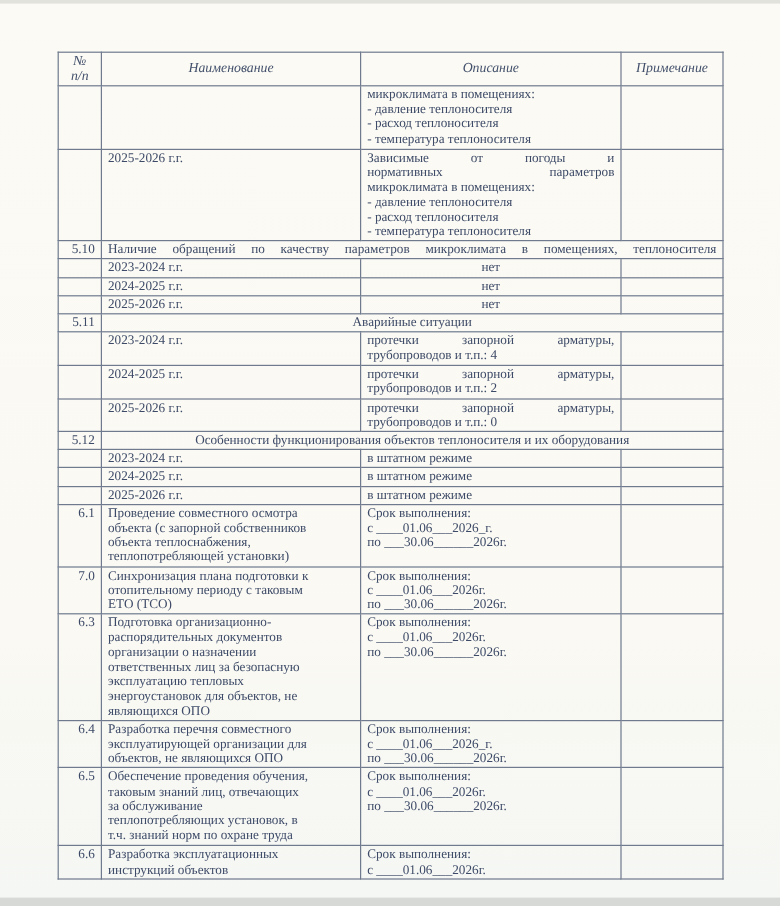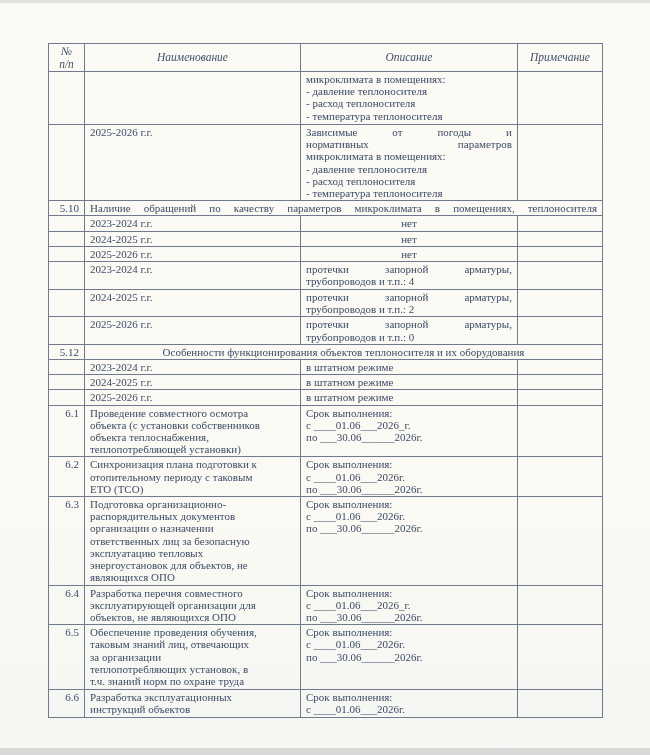--- a/index.html
+++ b/index.html
@@ -129,20 +129,24 @@
         <tr style="height: 13px;">
           <td class="num"></td>
           <td>
             <div class="ln">2025-2026 г.г.</div>
           </td>
           <td>
             <div class="ln c">нет</div>
           </td>
           <td></td>
         </tr>
+        <tr style="height: 14px;">
+          <td class="num">5.11</td>
+          <td class="merged-center" colspan="3">Аварийные ситуации</td>
+        </tr>
         <tr style="height: 28px;">
           <td class="num"></td>
           <td>
             <div class="ln">2023-2024 г.г.</div>
           </td>
           <td>
             <div class="ln j">протечки запорной арматуры,</div>
             <div class="ln">трубопроводов и т.п.: 4</div>
           </td>
           <td></td>
@@ -200,33 +204,33 @@
           </td>
           <td>
             <div class="ln">в штатном режиме</div>
           </td>
           <td></td>
         </tr>
         <tr style="height: 49px;">
           <td class="num">6.1</td>
           <td>
             <div class="ln">Проведение совместного осмотра</div>
-            <div class="ln">объекта (с установки собственников</div>
+            <div class="ln">объекта (с запорной собственников</div>
             <div class="ln">объекта теплоснабжения,</div>
             <div class="ln">теплопотребляющей установки)</div>
           </td>
           <td>
             <div class="ln">Срок выполнения:</div>
             <div class="ln">с ____01.06___2026_г.</div>
             <div class="ln">по ___30.06______2026г.</div>
           </td>
           <td></td>
         </tr>
         <tr style="height: 35px;">
-          <td class="num">6.2</td>
+          <td class="num">7.0</td>
           <td>
             <div class="ln">Синхронизация плана подготовки к</div>
             <div class="ln">отопительному периоду с таковым</div>
             <div class="ln">ЕТО (ТСО)</div>
           </td>
           <td>
             <div class="ln">Срок выполнения:</div>
             <div class="ln">с ____01.06___2026г.</div>
             <div class="ln">по ___30.06______2026г.</div>
           </td>
@@ -262,21 +266,21 @@
             <div class="ln">с ____01.06___2026_г.</div>
             <div class="ln">по ___30.06______2026г.</div>
           </td>
           <td></td>
         </tr>
         <tr style="height: 65px;">
           <td class="num">6.5</td>
           <td>
             <div class="ln">Обеспечение проведения обучения,</div>
             <div class="ln">таковым знаний лиц, отвечающих</div>
-            <div class="ln">за организации</div>
+            <div class="ln">за обслуживание</div>
             <div class="ln">теплопотребляющих установок, в</div>
             <div class="ln">т.ч. знаний норм по охране труда</div>
           </td>
           <td>
             <div class="ln">Срок выполнения:</div>
             <div class="ln">с ____01.06___2026г.</div>
             <div class="ln">по ___30.06______2026г.</div>
           </td>
           <td></td>
         </tr>

